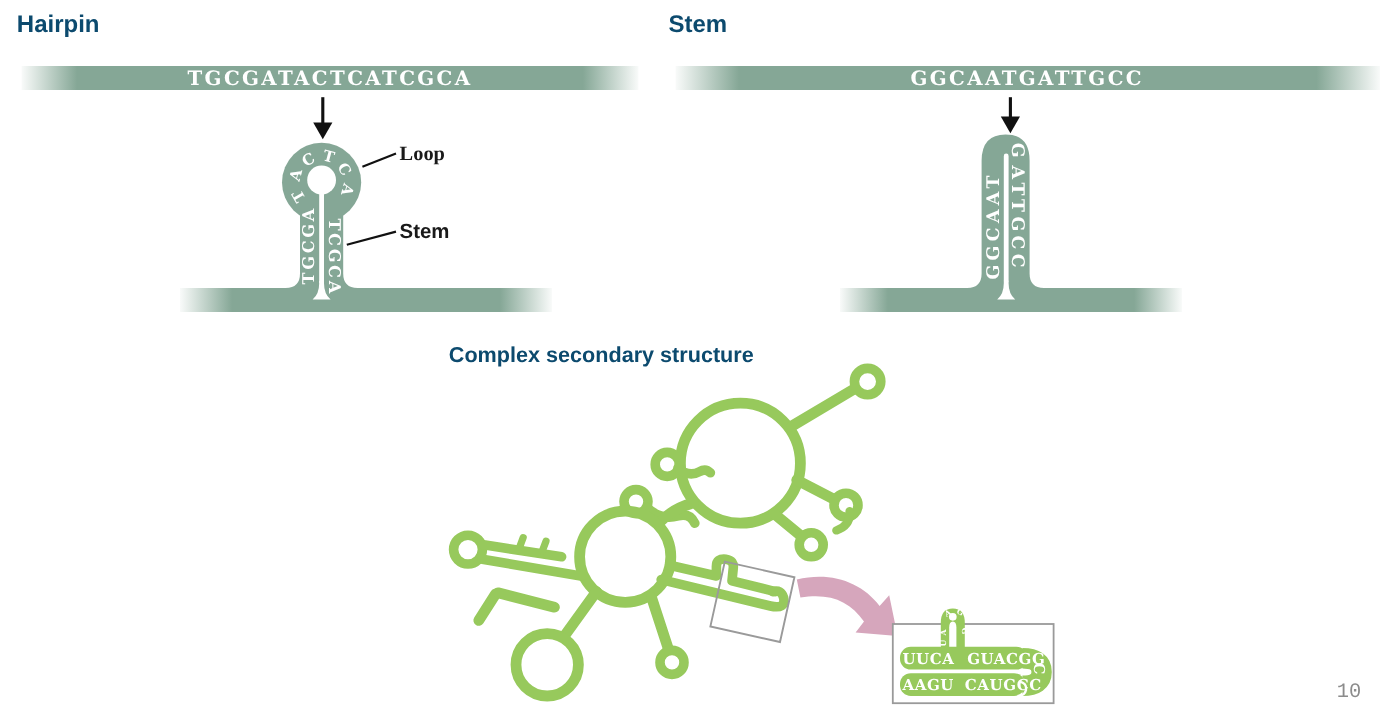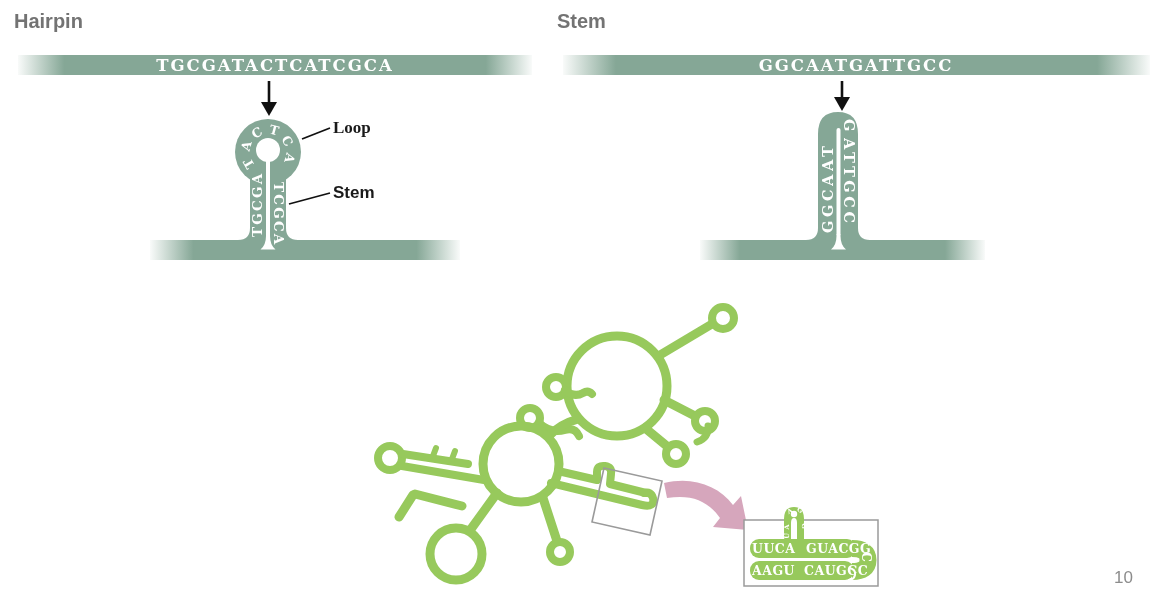--- a/index.html
+++ b/index.html
@@ -2,27 +2,27 @@
 <html style="--sage: #85a796; --apple: #97c95c; --pink: #d6a6bc; --ink: #1a1a1a; --border-gray: #9a9a9a;"><head>
 <meta charset="utf-8">
 <style>
   html,body{margin:0;padding:0;background:#ffffff;}
   #slide{
     position:relative;width:1152px;height:601px;background:#ffffff;overflow:hidden;
     font-family:"Liberation Sans","DejaVu Sans",sans-serif;
   }
   #gfx{position:absolute;left:0;top:0;width:1152px;height:601px;}
   .title{
-    position:absolute;font-weight:700;color:#737373;font-size:20px;letter-spacing:0;
+    position:absolute;font-weight:700;color:#0c4a6e;font-size:20px;letter-spacing:0;
   }
   .small-label{
     position:absolute;font-weight:700;color:#1a1a1a;font-size:17px;
   }
   .page-num{
-    position:absolute;color:#8c8c8c;font-size:17px;font-weight:400;
+    position:absolute;color:#8c8c8c;font-size:17px;font-weight:400;font-family:Liberation Mono, monospace;
   }
   .seq{
     font-family:"DejaVu Serif","Liberation Serif",serif;
     font-weight:700;
     fill:#ffffff;
   }
 </style>
 </head>
 <body>
 
@@ -172,16 +172,17 @@
       <text transform="rotate(-90 788.5 527)" x="788.5" y="527">A</text>
       <text transform="rotate(-30 791 513)" x="791" y="513">A</text>
       <text transform="rotate(30 799 512)" x="799" y="512">G</text>
       <text transform="rotate(90 801.5 526)" x="801.5" y="526">G</text>
     </g>
   </g>
 </svg>
 
   <div class="title" style="left:14px;top:10px;">Hairpin</div>
   <div class="title" style="left:557px;top:10px;">Stem</div>
+  <div class="title" style="left:374px;top:286px;font-size:18px;">Complex secondary structure</div>
   <div class="small-label" style="left:333px;top:118px;font-family:Liberation Serif, serif;">Loop</div>
   <div class="small-label" style="left:333px;top:183px;">Stem</div>
   <div class="page-num" style="left:1114px;top:568px;">10</div>
 </div>
 
 </body></html>

